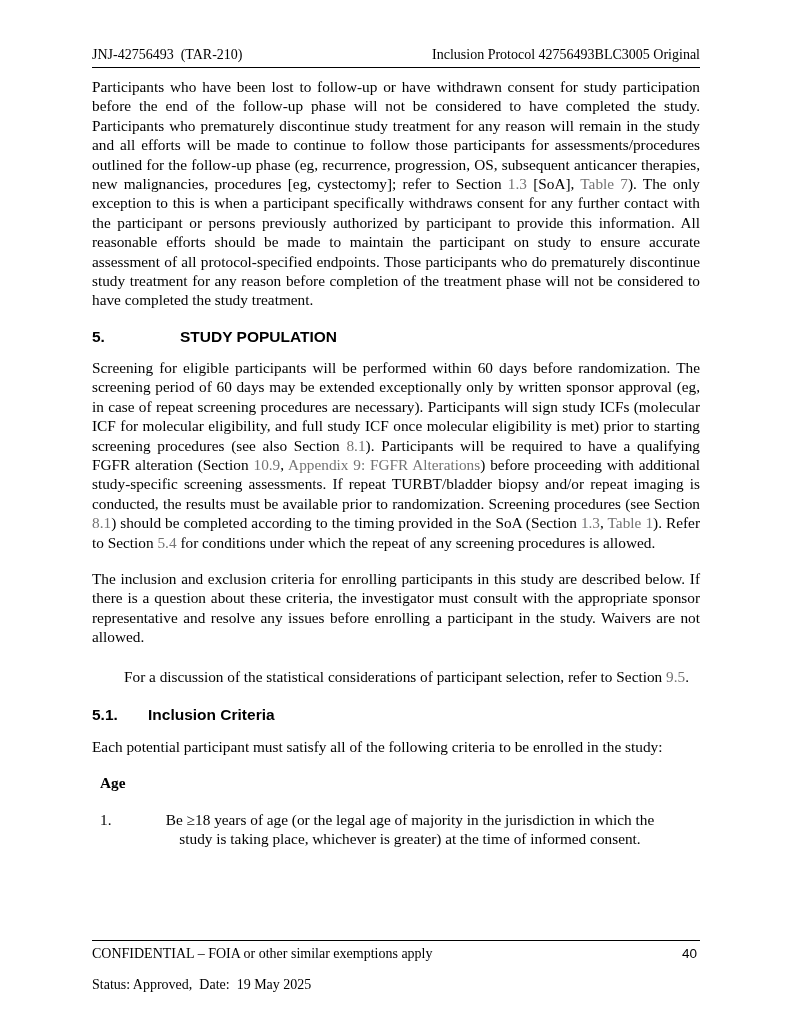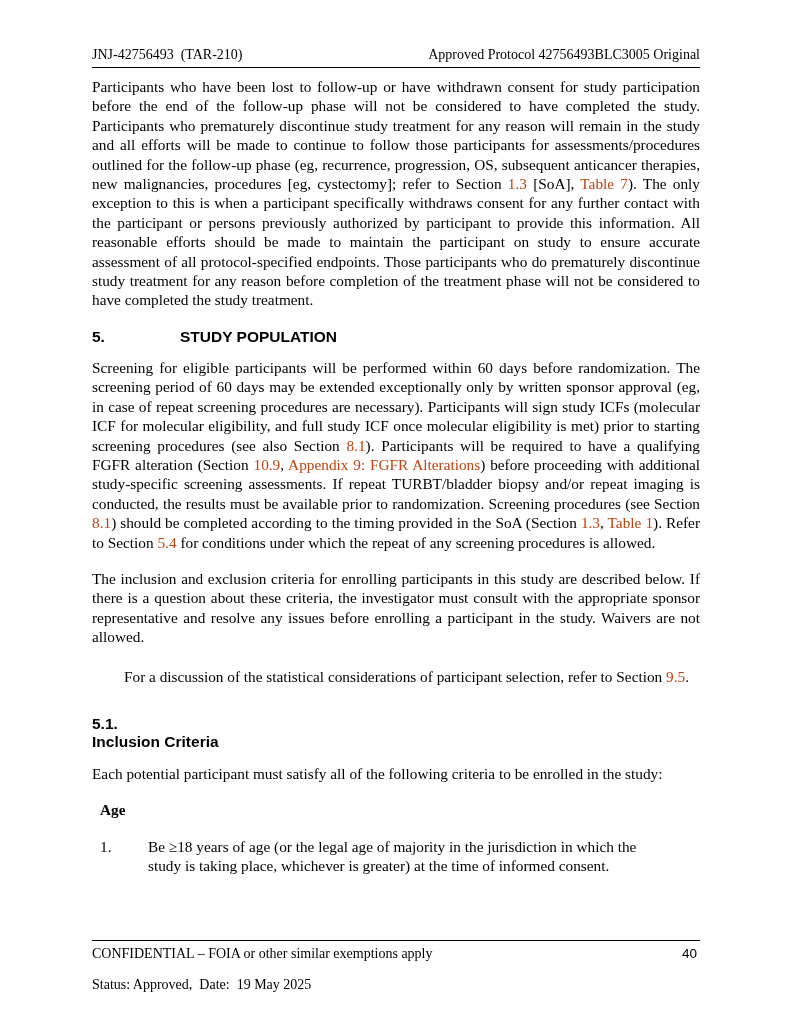--- a/index.html
+++ b/index.html
@@ -13,55 +13,55 @@
   .hdr-row {
     display:flex; justify-content:space-between; align-items:baseline;
     font-size:14px; white-space:pre; line-height:17px;
   }
   .hdr-rule { border-bottom:1.5px solid #000; margin-top:4px; }
   .para {
     font-size:15.3px; line-height:19.4px; text-align:justify; margin-top:15px;
   }
   .para.first { margin-top:9px; }
   .para.single { text-align:left; margin-top:20px;margin-left:32px; }
-  .lnk { color:#c2410c; cursor:pointer; }
+  .lnk { color:#737373; cursor:pointer; }
   .heading {
     display:flex; font-family:"Liberation Sans", sans-serif; font-weight:bold;
     font-size:15.5px; line-height:18px;
   }
   .heading.h1 { margin-top:18px; }
   .heading.h1 .hnum { width:88px; flex-shrink:0; }
-  .heading.h2 { margin-top:29px;flex-direction:column; }
+  .heading.h2 { margin-top:20px; }
   .heading.h2 .hnum { width:56px; flex-shrink:0; }
   .para.intro { margin-top:13px; text-align:left; }
   .subhead {
     font-weight:bold; font-size:15.3px; margin-top:17px; margin-left:8px;
     line-height:19.4px;
   }
   .list-item { display:flex; margin-top:17px; font-size:15.3px; line-height:19.4px; }
   .list-item .lnum { width:56px; flex-shrink:0; padding-left:8px; }
-  .list-item .ltext { flex:1; text-align:left; padding-right:28px; }
+  .list-item .ltext { flex:1; text-align:center; padding-right:28px; }
   .footer { position:absolute; left:92px; right:91px; top:940px; }
   .ftr-rule { border-top:1px solid #000; }
   .ftr-line { position:relative; text-align:left; font-size:14px; line-height:17px; margin-top:4px; }
   .ftr-page {
     position:absolute; right:3px; top:0;
     font-family:Liberation Sans, sans-serif; font-size:13.5px;
   }
   .status-line { font-size:14px; line-height:17px; margin-top:14px; text-align:left; white-space:pre; }
 </style>
 </head>
 <body>
 
 <div class="page">
   <div class="content">
 
     <div class="hdr-row">
       <span>JNJ-42756493  (TAR-210)</span>
-      <span>Approved Protocol 42756493BLC3005 Original</span>
+      <span>Inclusion Protocol 42756493BLC3005 Original</span>
     </div>
     <div class="hdr-rule"></div>
 
     <p class="para first"><span>Participants who have been lost to follow-up or have withdrawn consent for study participation before the end of the follow-up phase will not be considered to have completed the study. Participants who prematurely discontinue study treatment for any reason will remain in the study and all efforts will be made to continue to follow those participants for assessments/procedures outlined for the follow-up phase (eg, recurrence, progression, OS, subsequent anticancer therapies, new malignancies, procedures [eg, cystectomy]; refer to Section </span><span class="lnk">1.3</span><span> [SoA], </span><span class="lnk">Table 7</span><span>). The only exception to this is when a participant specifically withdraws consent for any further contact with the participant or persons previously authorized by participant to provide this information. All reasonable efforts should be made to maintain the participant on study to ensure accurate assessment of all protocol-specified endpoints. Those participants who do prematurely discontinue study treatment for any reason before completion of the treatment phase will not be considered to have completed the study treatment.</span></p>
 
     <div class="heading h1">
       <span class="hnum">5.</span>
       <span class="htitle">STUDY POPULATION</span>
     </div>
 

